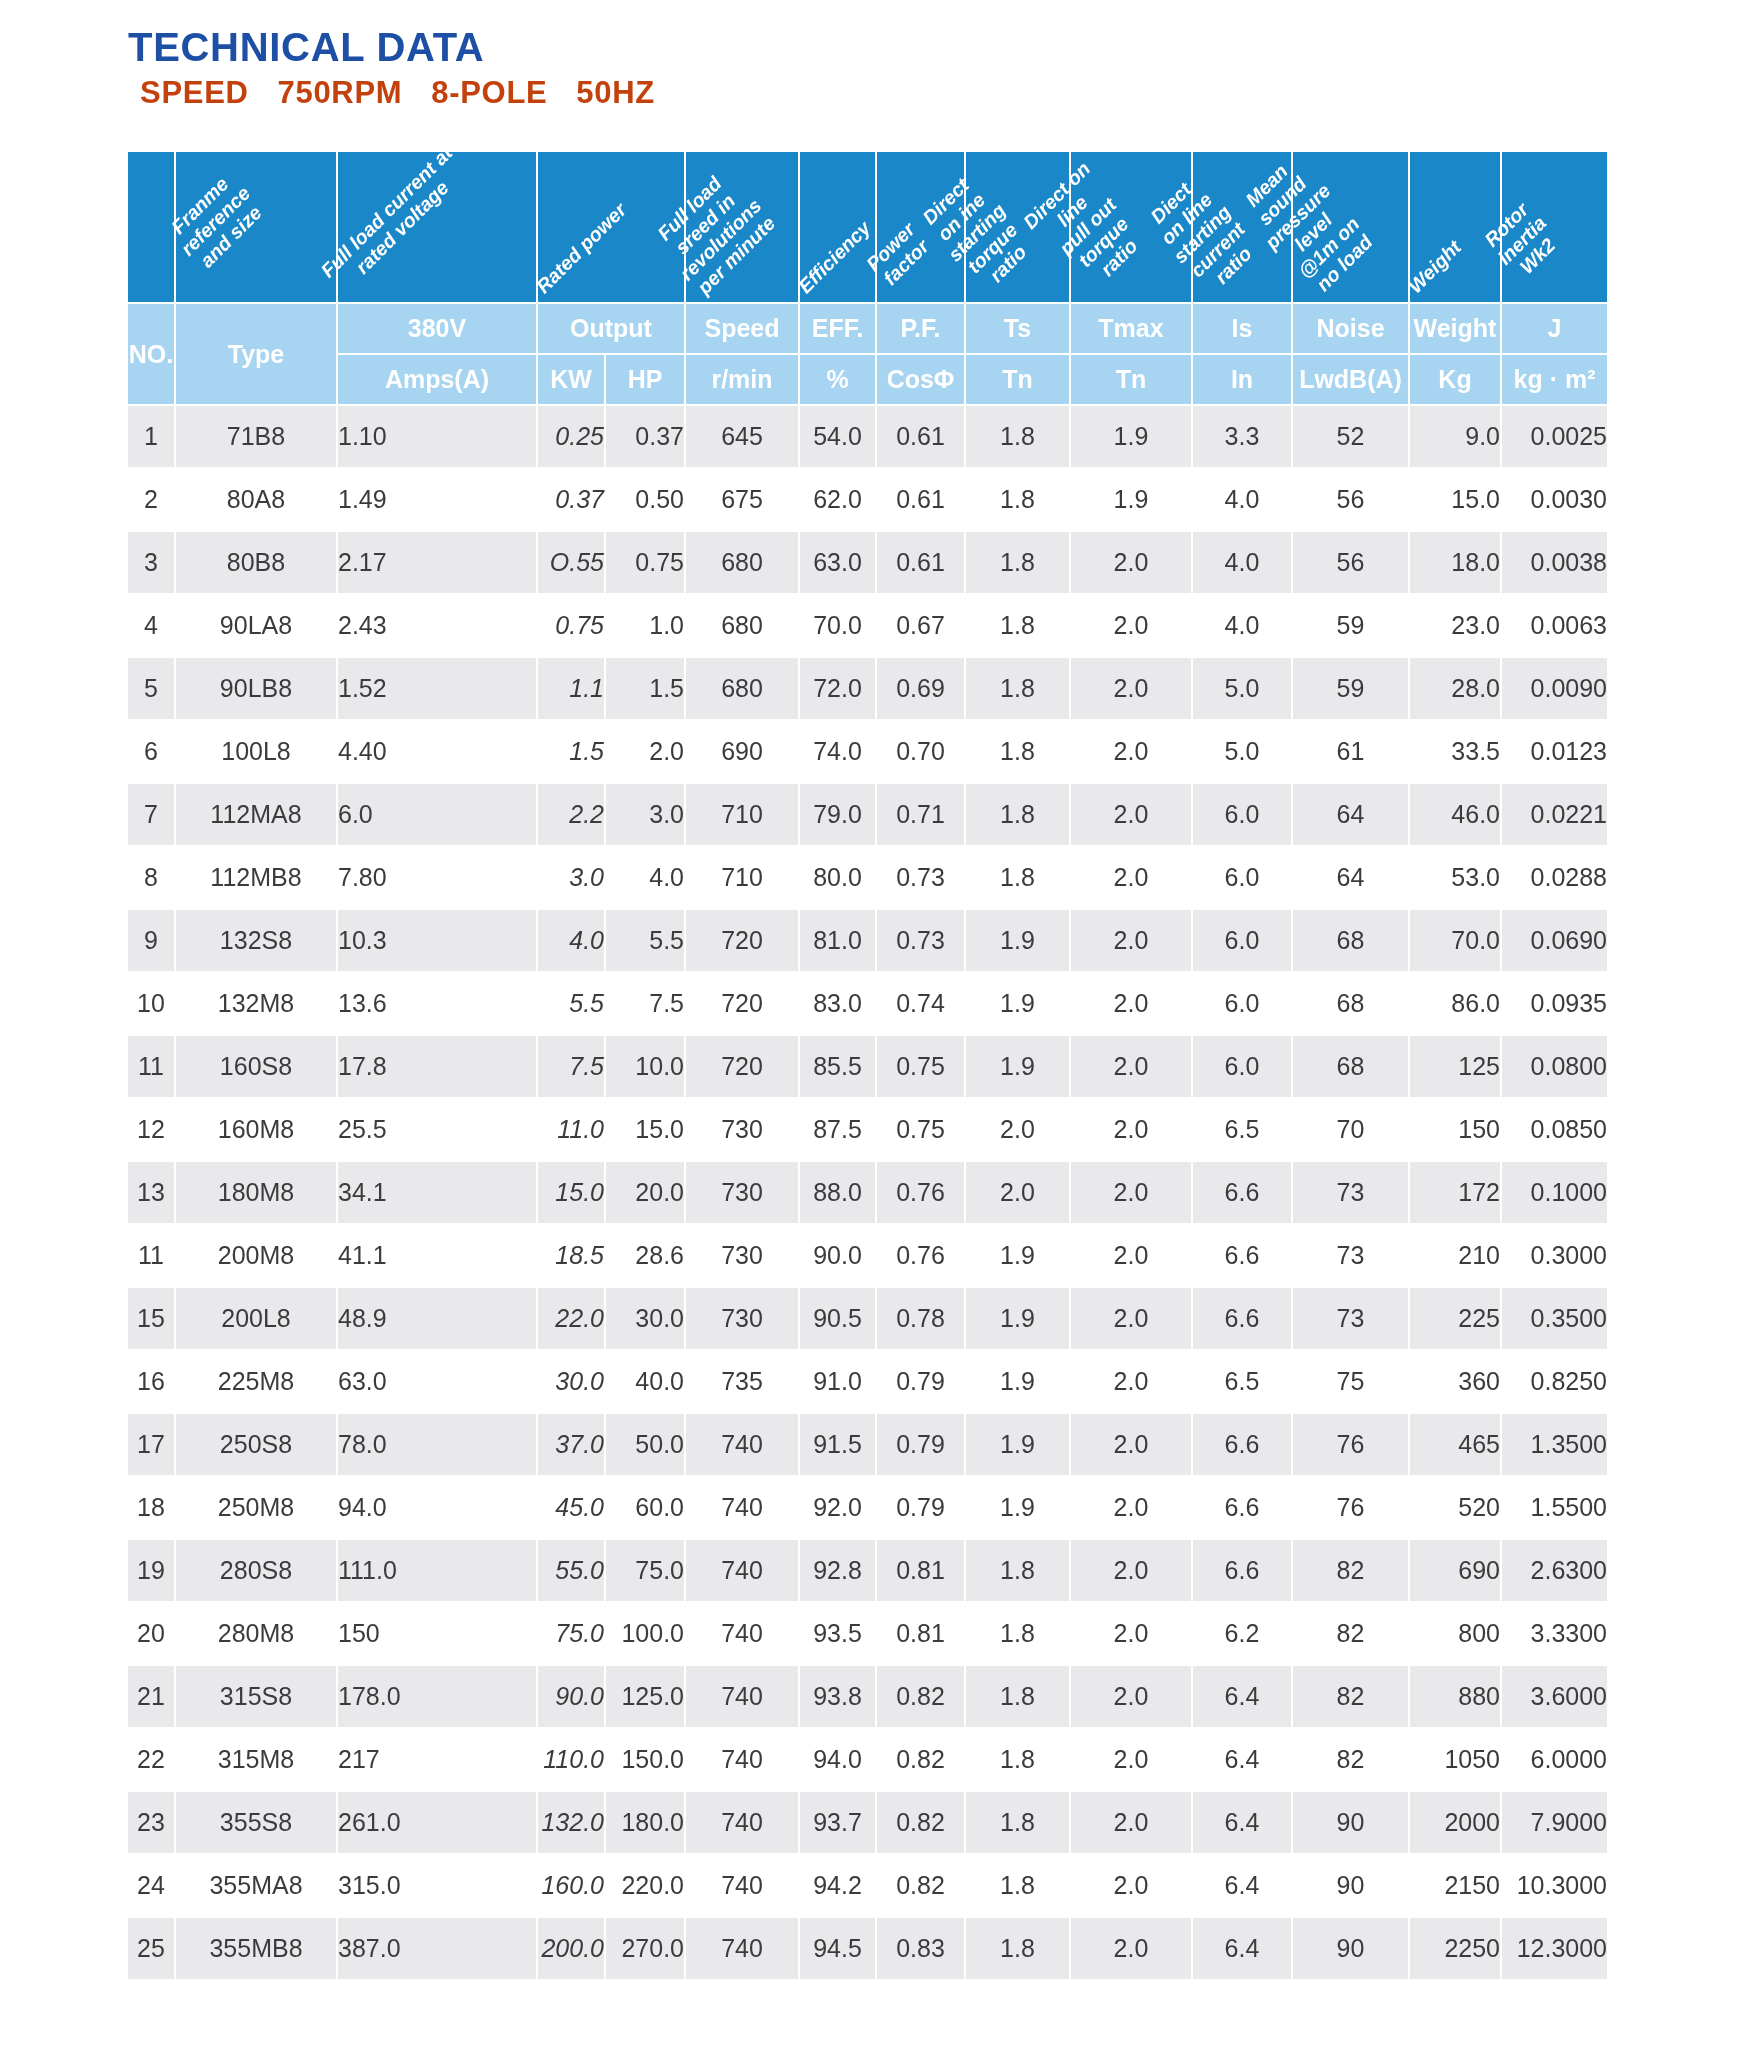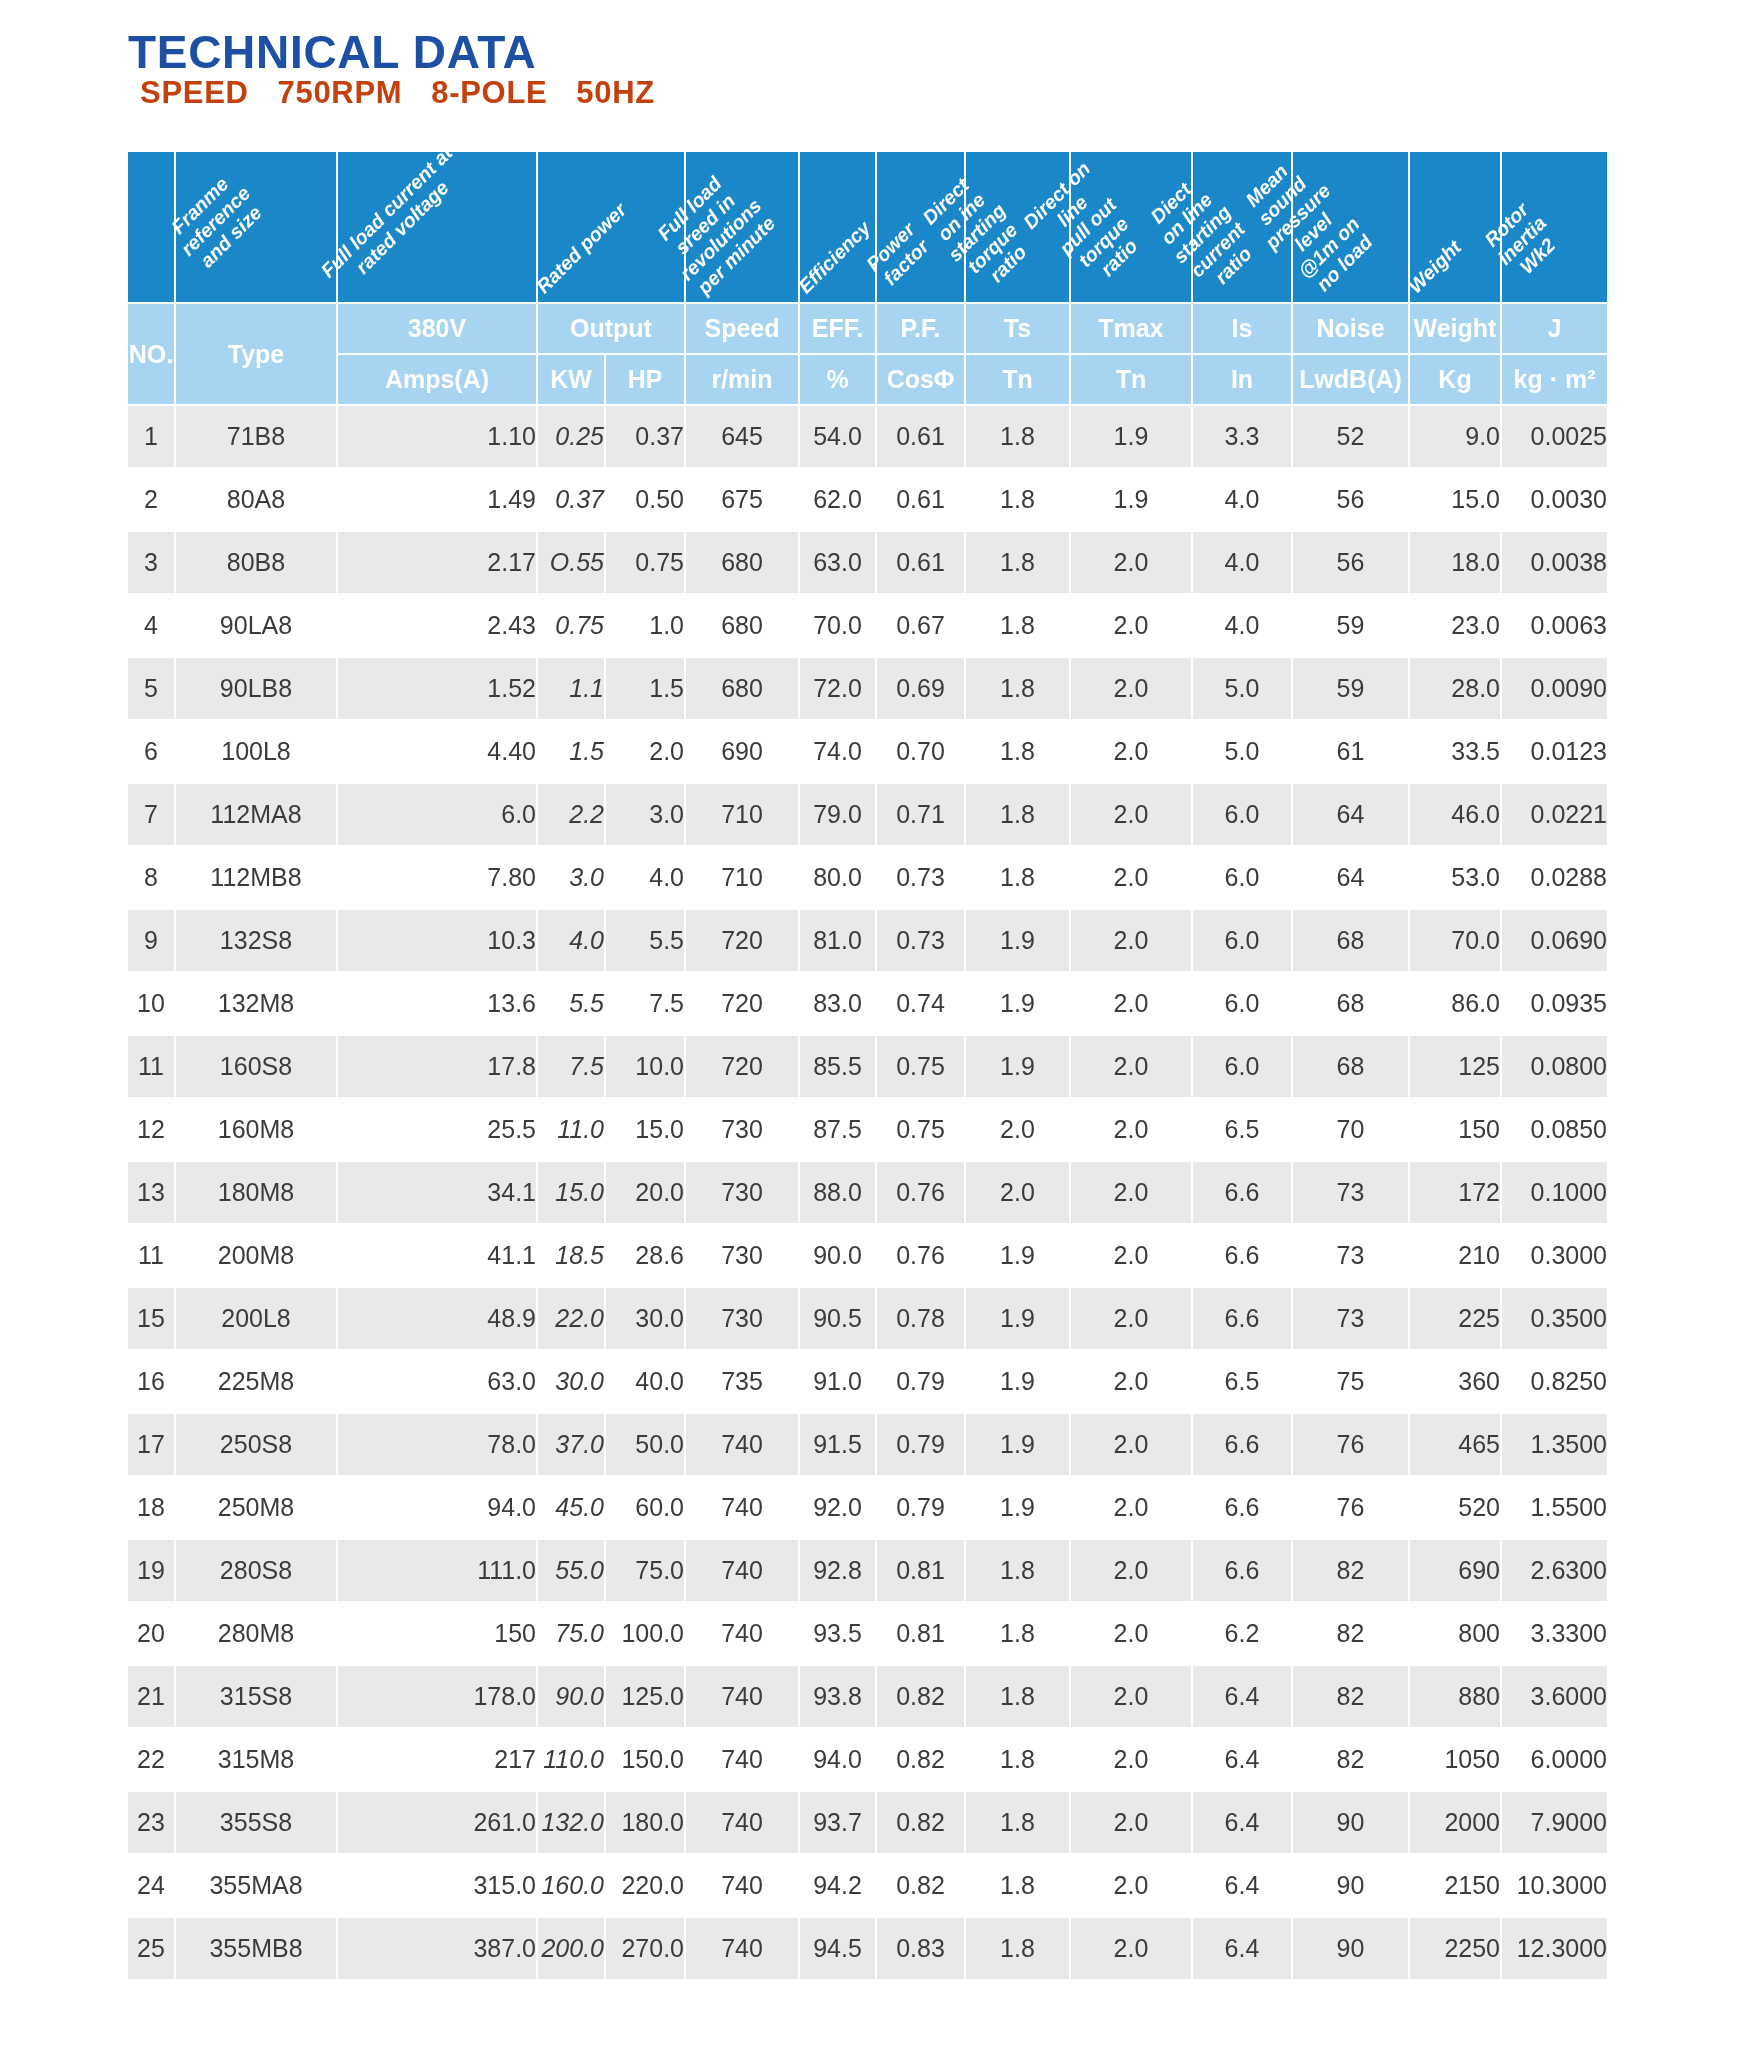--- a/index.html
+++ b/index.html
@@ -1,20 +1,20 @@
 <!DOCTYPE html>
 <html style="font-size:11.2px"><head>
 <meta charset="utf-8">
 <style>
   html,body{margin:0;padding:0;background:#ffffff;}
   body{width:1757px;height:2066px;position:relative;font-family:"Liberation Sans","DejaVu Sans",sans-serif;}
 
   .page-title{
     position:absolute;left:128px;top:25px;
-    font-size:46px;font-weight:bold;letter-spacing:0.7px;color:#1d4fa5;
+    font-size:40px;font-weight:bold;letter-spacing:0.7px;color:#1d4fa5;
   }
   .page-subtitle{
     position:absolute;left:140px;top:75px;
     font-size:31px;font-weight:bold;color:#c2410c;word-spacing:19.6px;letter-spacing:0.7px;
   }
 
   table.tech{
     position:absolute;left:126px;top:150px;
     width:1479px;table-layout:fixed;border-collapse:collapse;
   }
@@ -42,21 +42,21 @@
     font-size:25px;text-align:center;vertical-align:middle;height:49px;
   }
 
   
   tbody td{
     height:61px;font-size:25px;color:#3b3b3d;text-align:center;vertical-align:middle;
   }
   tr.r-odd td{background:#e9e9eb;}
   tr.r-even td{background:#ffffff;}
 
-  td.c-amps{text-align:right;padding-right:21px;}
+  td.c-amps{text-align:left;padding-right:21px;}
   td.c-kw{text-align:right;padding-right:5.6px;font-style:italic;}
   td.c-hp{text-align:right;padding-right:15.4px;}
   td.c-weight{text-align:right;padding-right:14px;margin-top:16px;}
   td.c-j{text-align:right;padding-right:11.2px;margin-left:47px;}
 </style>
 </head>
 <body>
 
 <div class="page-title">TECHNICAL DATA</div>
 <div class="page-subtitle">SPEED 750RPM 8-POLE 50HZ</div>

